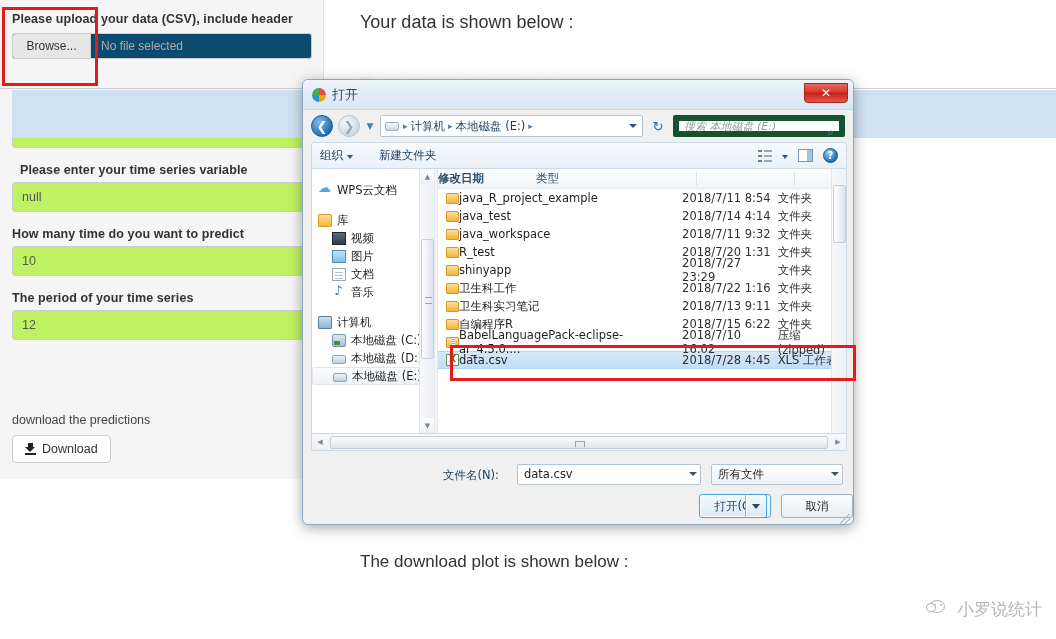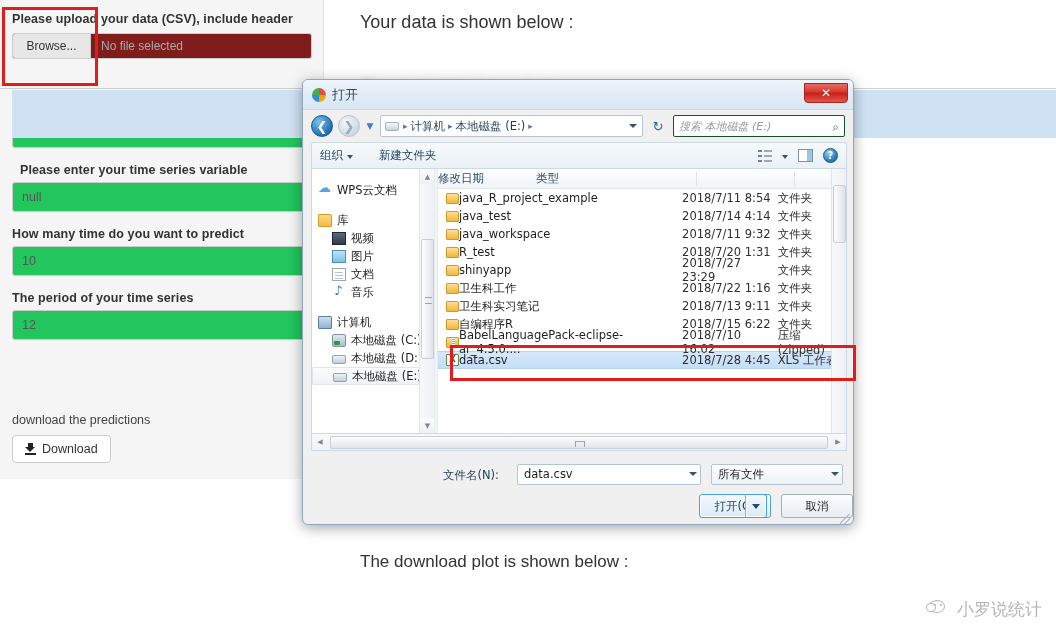--- a/index.html
+++ b/index.html
@@ -15,28 +15,28 @@
   #shiny-sidebar {
     position:absolute; left:0; top:0; width:324px; height:479px;
     background:#f5f5f5; border-right:1px solid #e3e3e3;
   }
   .field-label {
     font-size:12.5px; font-weight:bold; color:#333;
     margin:0 0 6px 12px; letter-spacing:0.1px;
   }
   .txt-input {
     position:absolute; left:12px; width:300px; height:30px;
-    background:#22c55e; border:1px solid #ccc; border-radius:3px;
+    background:#bef264; border:1px solid #ccc; border-radius:3px;
     font-size:12.5px; color:#555; padding:0 9px; line-height:28px;
     font-family:"Liberation Sans","DejaVu Sans",sans-serif;
   }
   
   #file-group {
     position:absolute; left:12px; top:33px; width:300px; height:26px;
-    border:1px solid #ccc; border-radius:3px; background:#7f1d1d;
+    border:1px solid #ccc; border-radius:3px; background:#0c4a6e;
     display:flex; overflow:hidden;
   }
   #browse-btn {
     width:78px; height:100%; background:#e7e7e7;
     border-right:1px solid #ccc;
     font-size:12px; color:#333; display:flex;
     align-items:center; justify-content:center;
   }
   #file-placeholder {
     flex:1; display:flex; align-items:center; padding-left:10px;
@@ -186,21 +186,21 @@
   #bc-caret {
     position:absolute; right:5px; top:8px;
     border-left:4px solid transparent; border-right:4px solid transparent;
     border-top:4px solid #35537a;
   }
   #nav-refresh {
     width:20px; height:22px; display:flex; align-items:center;
     justify-content:center; color:#2c6ca8; font-size:13px;
   }
   #search-box {
-    width:172px; height:22px; background:#fff; border:1px solid #14532d;
+    width:172px; height:22px; background:#fff; border:6px solid #14532d;
     border-radius:2px; display:flex; align-items:center;
     padding:0 5px; font-size:11px; color:#9a9a9a; font-style:italic;
     position:relative;
   }
   #search-icon-glyph {
     position:absolute; right:5px; top:4px; color:#5a7a9c; font-size:12px;
     font-style:normal;
   }
 
   #dlg-toolbar {
@@ -321,21 +321,21 @@
   }
   #splitter { width:4px; background:#f3f6f9; border-left:1px solid #e4e9ee; border-right:1px solid #e4e9ee; }
 
   #list-pane { flex:1; position:relative; background:#fff; overflow:hidden; }
   #list-header {
     height:20px; background:linear-gradient(to bottom,#fdfefe,#f1f5f8);
     border-bottom:1px solid #dfe6ec; display:flex; align-items:center;
     font-size:11.5px; color:#2b4f6e; position:relative;
   }
   .col-name { width:250px; padding-left:8px; position:relative; }
-  .col-date { width:98px; }
+  .col-date { width:98px;font-weight:bold; }
   .col-type { width:70px; }
   .hdr-sep { position:absolute; top:3px; width:1px; height:14px; background:#dce4ea; }
   #sort-caret {
     position:absolute; left:118px; top:2px;
     border-left:4px solid transparent; border-right:4px solid transparent;
     border-bottom:4px solid #8aa4ba;
   }
   .file-row {
     height:18px; display:flex; align-items:center;
     font-size:11.5px; color:#1f1f1f;

